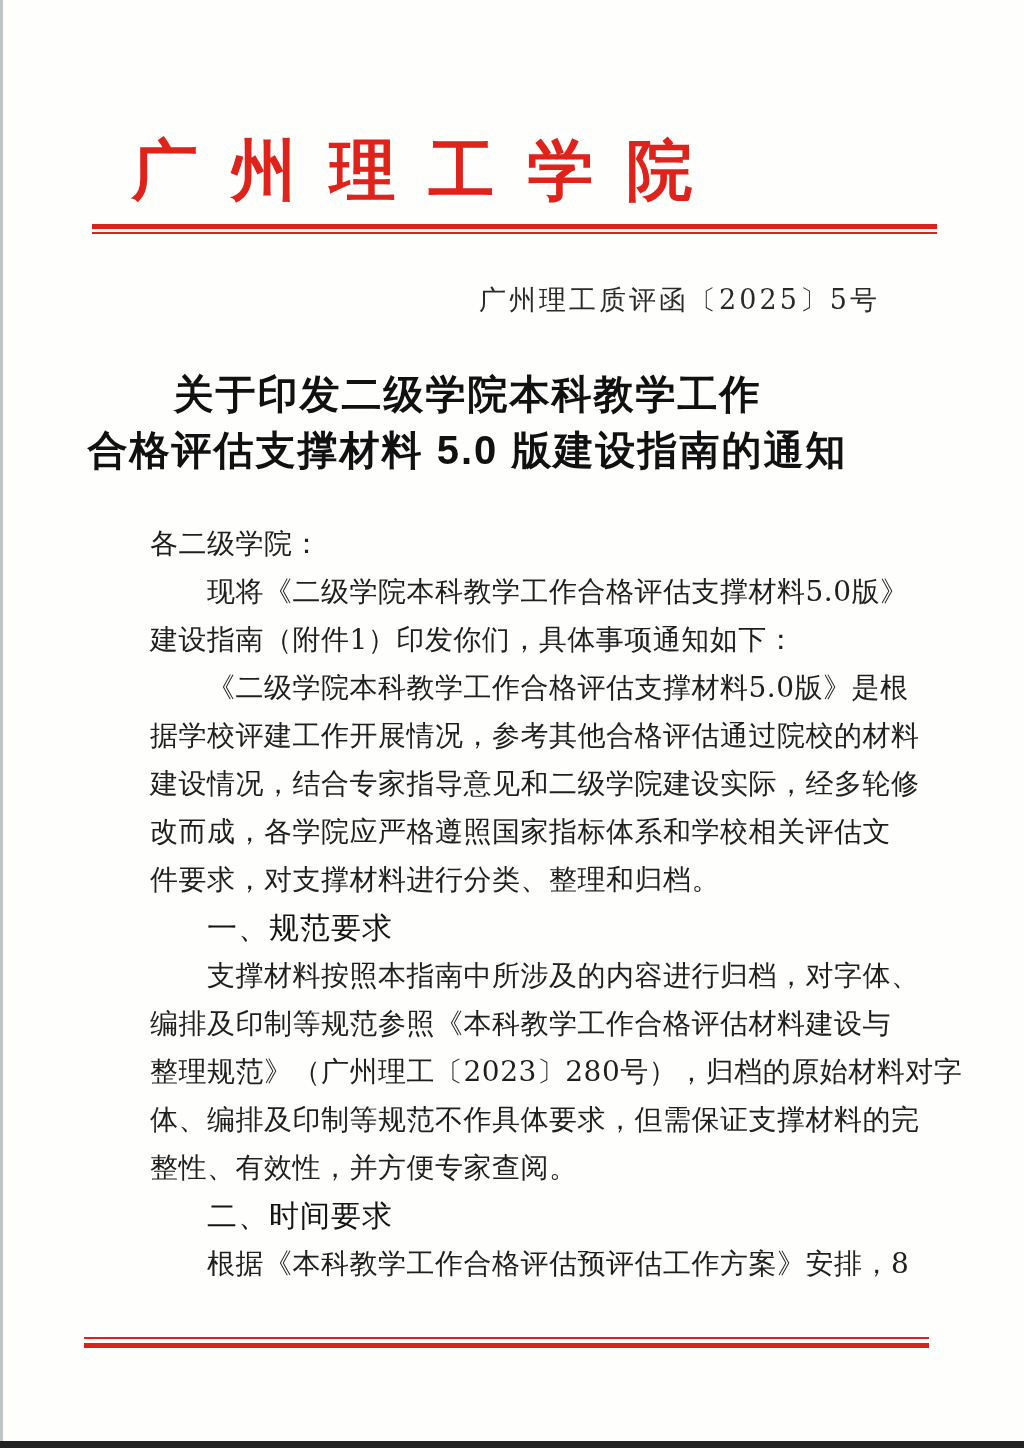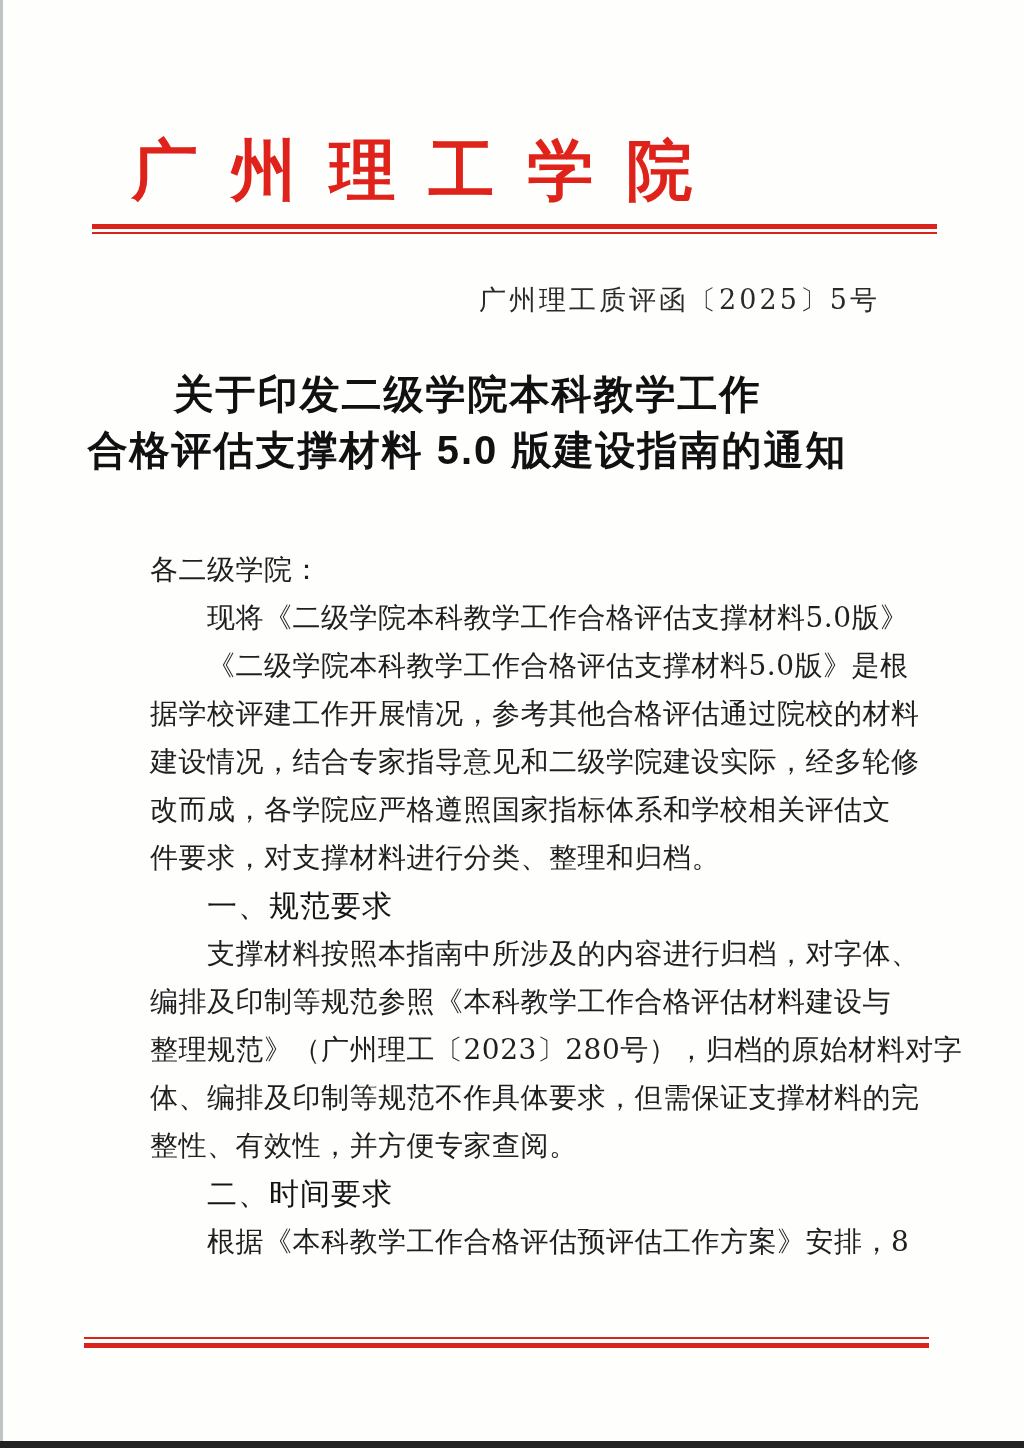--- a/index.html
+++ b/index.html
@@ -92,21 +92,20 @@
     white-space: nowrap;
   }
   
   .body-text {
     position: absolute;
     top: 520px;
     left: 150px;
     width: 740px;
     font-size: 28px;
     color: #1f1f1f;
-    margin-top: 26px;
   }
   .ln {
     height: 48px;
     line-height: 48px;
     white-space: nowrap;
     letter-spacing: 0.5px;
   }
   .ln.indent { padding-left: 57px; }
   .ln.heading {
     font-family: "Liberation Sans", "DejaVu Sans", sans-serif;
@@ -134,20 +133,21 @@
   <div class="doc-number">广州理工质评函〔2025〕5号</div>
 
   <div class="doc-title">
     <div>关于印发二级学院本科教学工作</div>
     <div>合格评估支撑材料 5.0 版建设指南的通知</div>
   </div>
 
   <div class="body-text">
     <div class="ln">各二级学院：</div>
     <div class="ln indent">现将《二级学院本科教学工作合格评估支撑材料5.0版》</div>
+    <div class="ln">建设指南（附件1）印发你们，具体事项通知如下：</div>
     <div class="ln indent">《二级学院本科教学工作合格评估支撑材料5.0版》是根</div>
     <div class="ln">据学校评建工作开展情况，参考其他合格评估通过院校的材料</div>
     <div class="ln">建设情况，结合专家指导意见和二级学院建设实际，经多轮修</div>
     <div class="ln">改而成，各学院应严格遵照国家指标体系和学校相关评估文</div>
     <div class="ln">件要求，对支撑材料进行分类、整理和归档。</div>
     <div class="ln heading indent">一、规范要求</div>
     <div class="ln indent">支撑材料按照本指南中所涉及的内容进行归档，对字体、</div>
     <div class="ln">编排及印制等规范参照《本科教学工作合格评估材料建设与</div>
     <div class="ln">整理规范》（广州理工〔2023〕280号），归档的原始材料对字</div>
     <div class="ln">体、编排及印制等规范不作具体要求，但需保证支撑材料的完</div>

